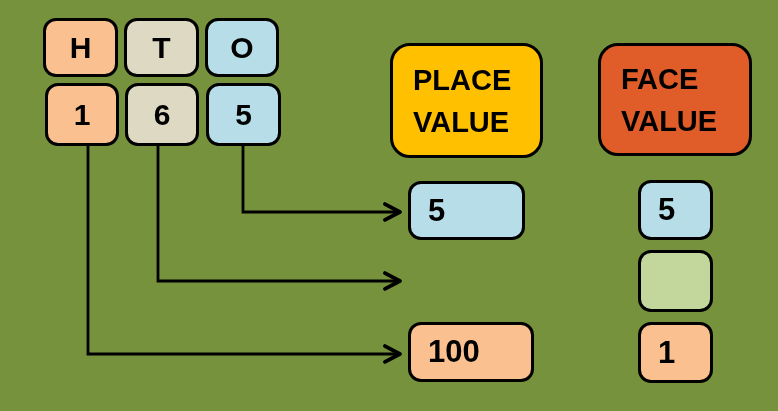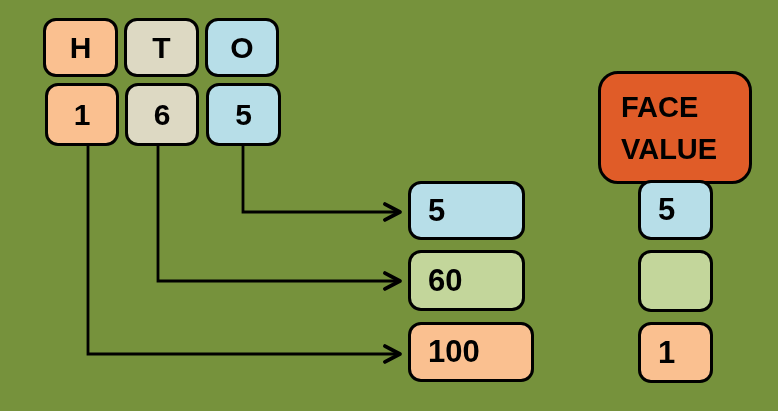--- a/index.html
+++ b/index.html
@@ -33,21 +33,21 @@
     justify-content:flex-start;
     padding-left:20px;
     padding-right:8px;
   }
   .value-box { font-size:31px; }
   .c-peach  { background:#FAC090; }
   .c-beige  { background:#DDD9C3; }
   .c-blue   { background:#B7DEE8; }
   .c-green  { background:#C3D69B; }
   .c-gold   { background:#FFC000; }
-  .c-orange { background:#E05C28;margin-top:28px; }
+  .c-orange { background:#E05C28; }
   .arrows {
     position:absolute;
     left:0; top:0;
     width:778px; height:411px;
     pointer-events:none;
   }
 </style>
 </head>
 <body>
 
@@ -77,29 +77,29 @@
   <div class="box c-peach" style="left:45px; top:83px; width:74px; height:63px;">
     <span>1</span>
   </div>
   <div class="box c-beige" style="left:125px; top:83px; width:74px; height:63px;">
     <span>6</span>
   </div>
   <div class="box c-blue" style="left:206px; top:83px; width:75px; height:63px;">
     <span>5</span>
   </div>
 
+  <div class="box header-box c-gold" style="left:390px; top:43px; width:153px; height:115px;">
+    <span>PLACE VALUE</span>
+  </div>
   <div class="box header-box c-orange" style="left:598px; top:43px; width:154px; height:113px;">
     <span>FACE VALUE</span>
   </div>
 
   <div class="box value-box align-left c-blue" style="left:408px; top:181px; width:117px; height:59px;">
     <span>5</span>
-  </div>
-  <div class="box value-box align-left c-green" style="left:408px; top:250px; width:117px; height:61px;">
-    <span>60</span>
   </div>
   <div class="box value-box align-left c-peach" style="left:408px; top:322px; width:126px; height:60px;">
     <span>100</span>
   </div>
 
   <div class="box value-box align-left c-blue" style="left:638px; top:180px; width:75px; height:60px;">
     <span>5</span>
   </div>
   <div class="box value-box align-left c-green" style="left:638px; top:250px; width:75px; height:62px;">
     <span></span>

